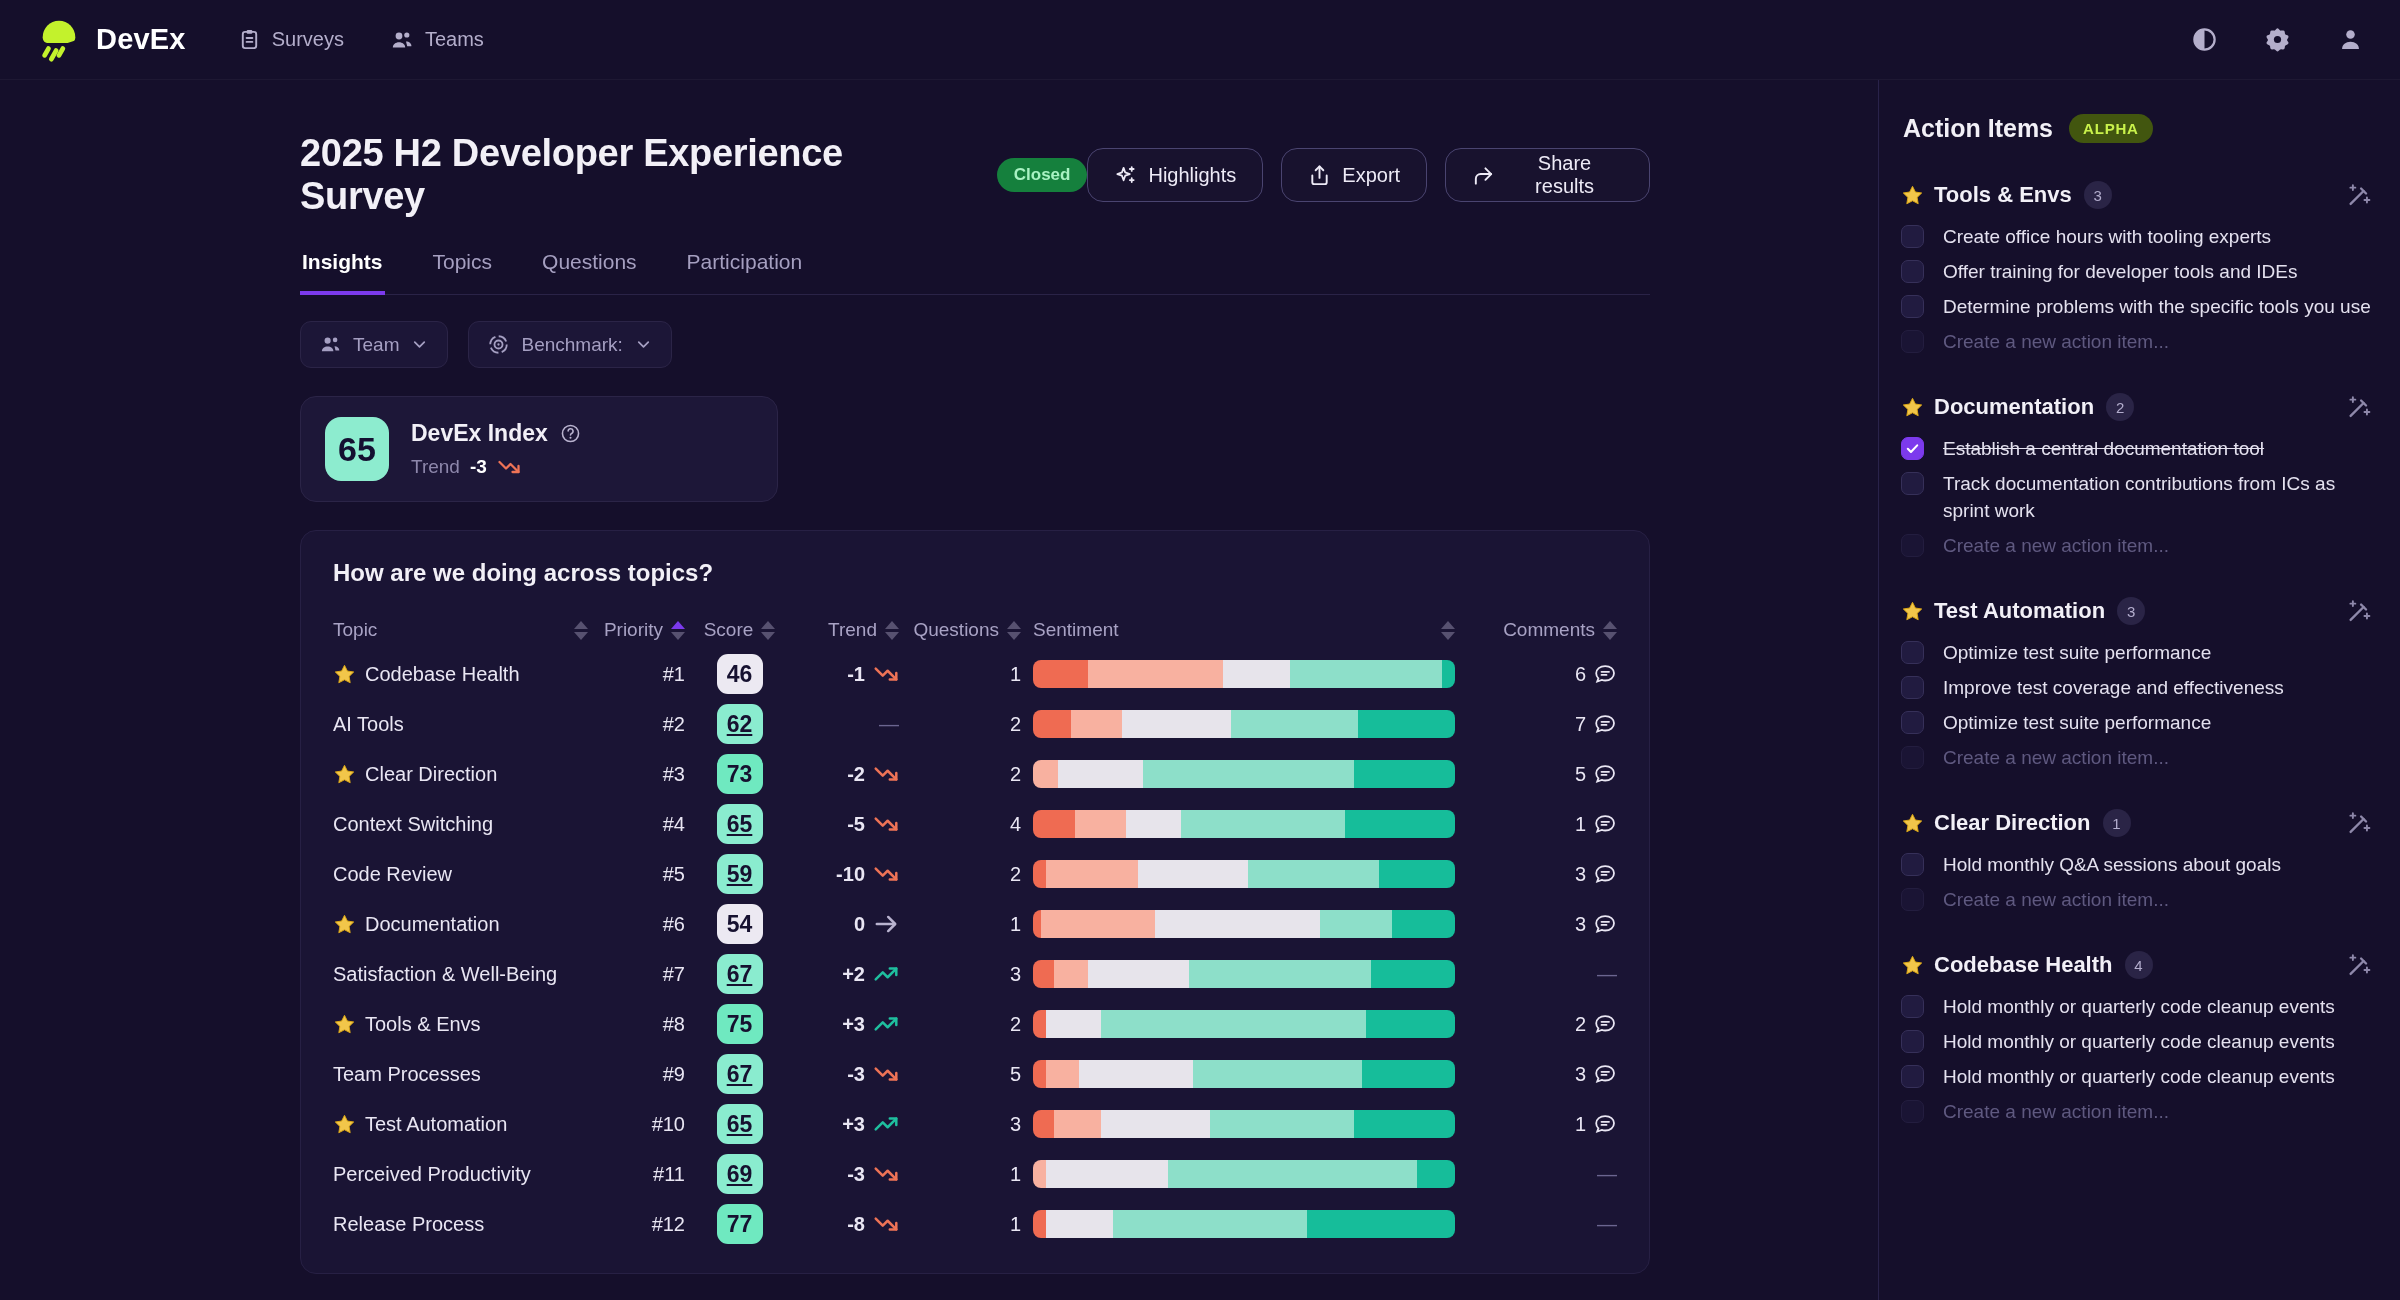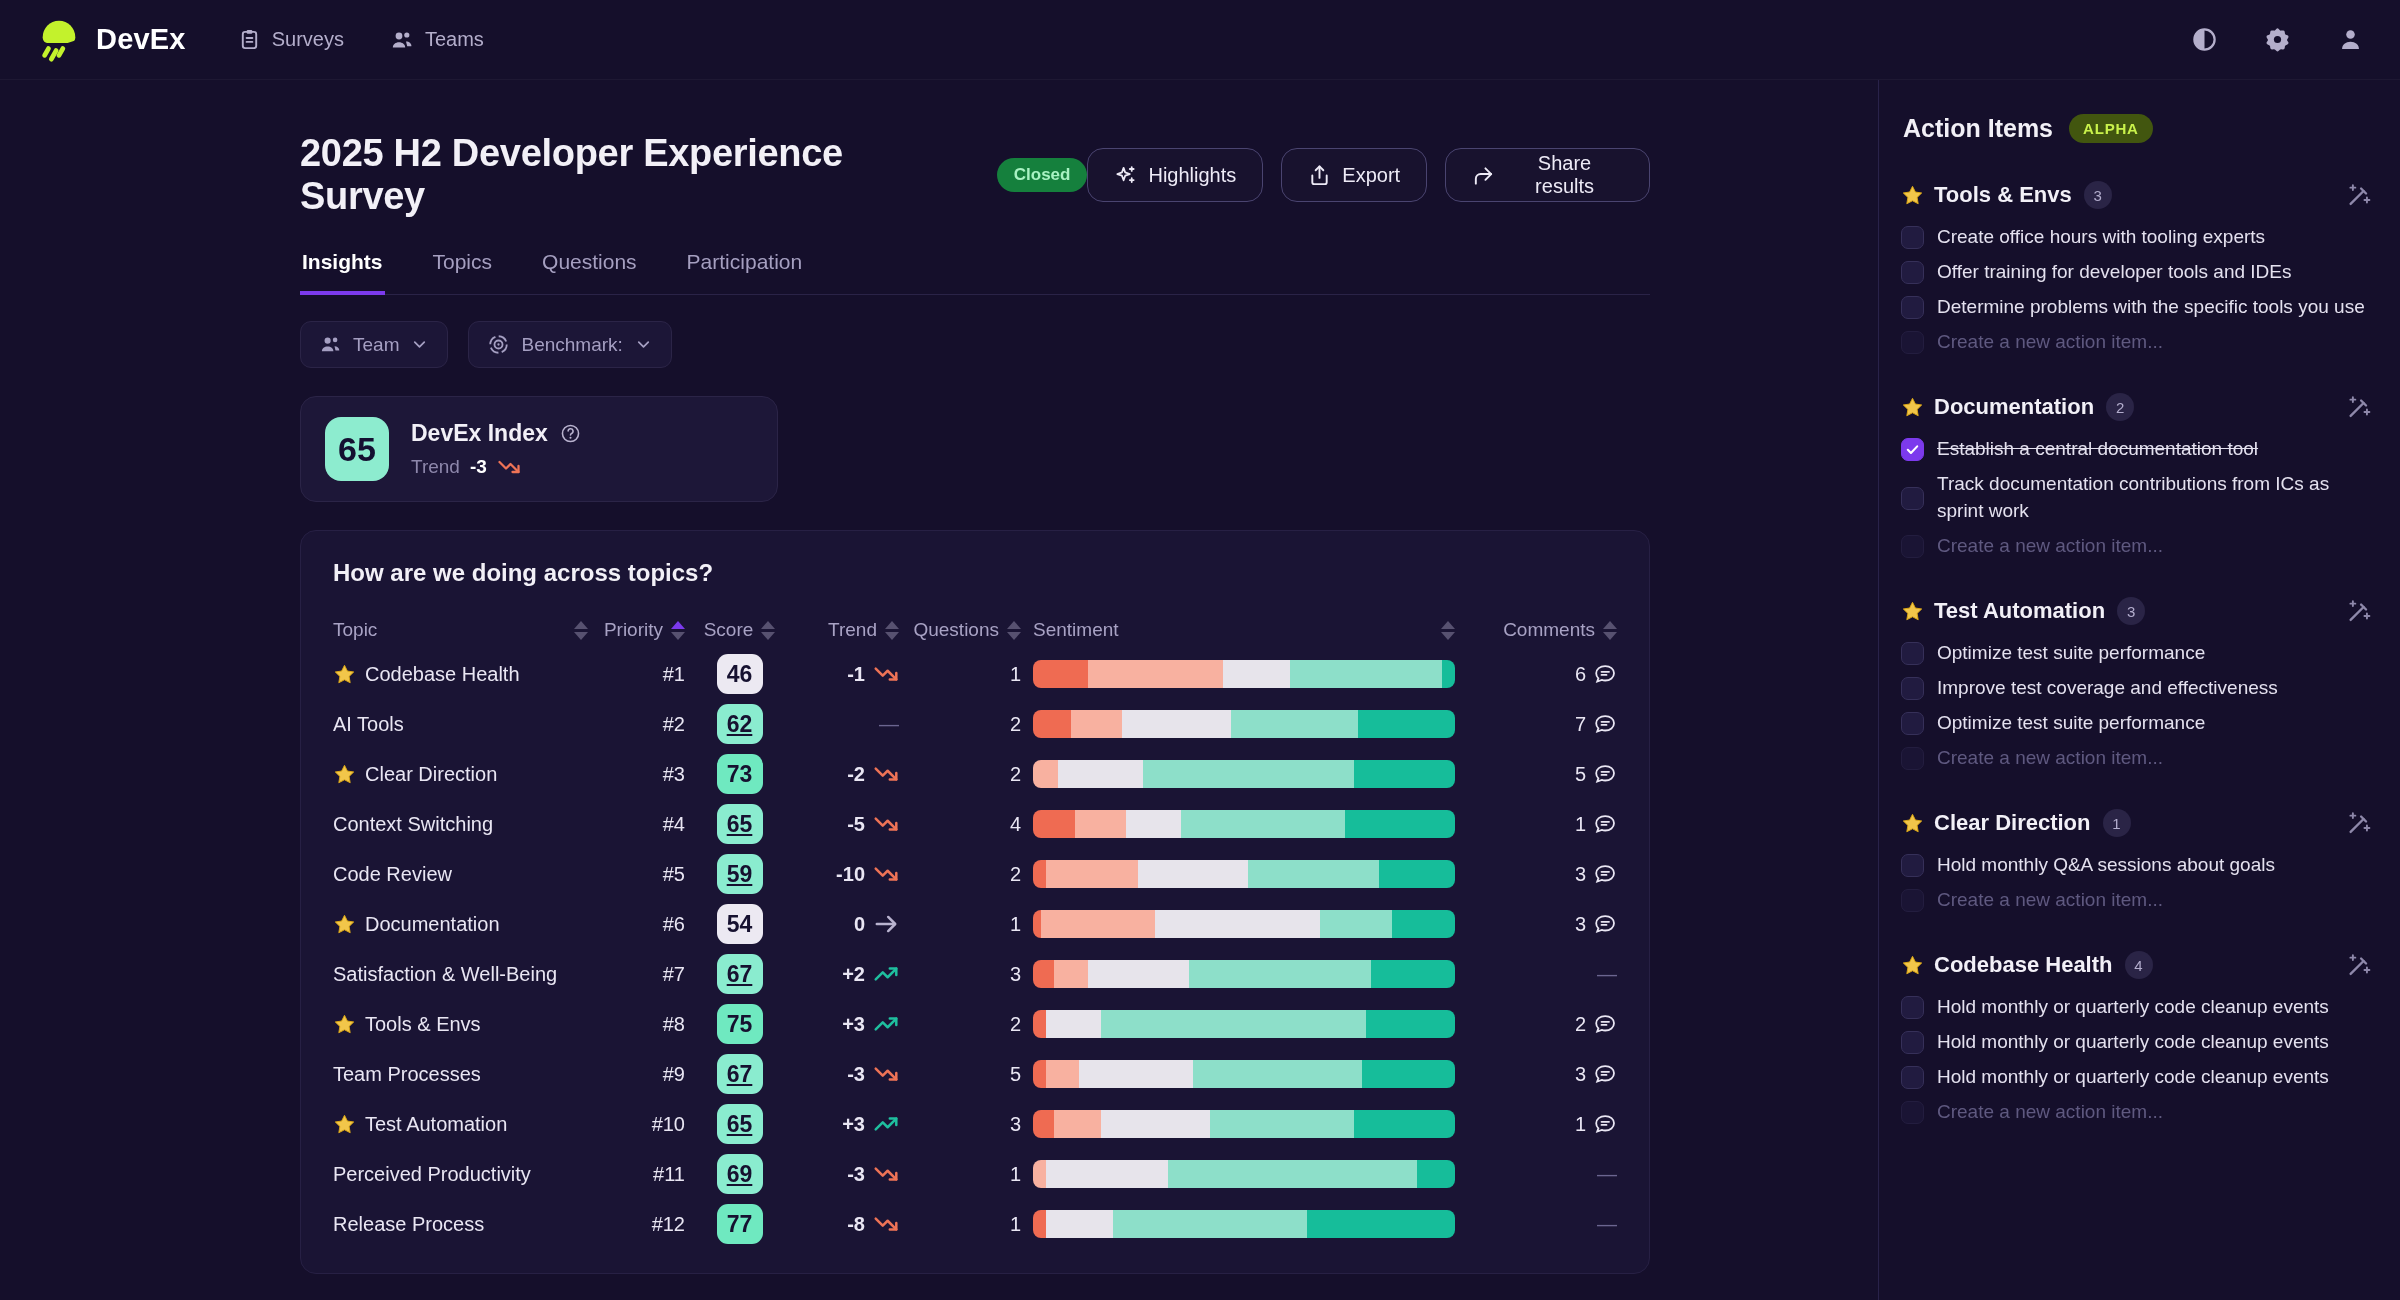--- a/index.html
+++ b/index.html
@@ -134,21 +134,21 @@
   .group-head { display:flex; align-items:center; gap:10px; padding-left:4px; }
   .gstar svg, .star svg { width:23px; height:23px; }
   .gname { font-size:22px; font-weight:700; }
   .gcount {
     width:28px; height:28px; border-radius:50%; background:#2a2446; color:#b3adcd;
     font-size:15px; display:flex; align-items:center; justify-content:center; margin-left:2px;
   }
   .wand { margin-left:auto; background:none; border:none; color:#8e88aa; cursor:pointer; }
   .wand svg { width:27px; height:27px; }
   .gitems { margin-top:14px; display:flex; flex-direction:column; gap:8px; }
-  .aitem { display:flex; align-items:center; gap:13px; padding-left:4px; }
+  .aitem { display:flex; align-items:flex-start; gap:19px; padding-left:4px; }
   .cb {
     flex:0 0 auto; width:23px; height:23px; margin-top:2px; border-radius:7px;
     background:#211b40; border:1.5px solid #363059; cursor:pointer;
     display:flex; align-items:center; justify-content:center;
   }
   .cb.on { background:#7c3aed; border-color:#7c3aed; }
   .cb svg { width:15px; height:15px; }
   .atext { font-size:19px; line-height:27px; color:#e4e1ef; }
   .atext.done { text-decoration:line-through; }
   .aitem.new .cb { opacity:.45; cursor:text; }

